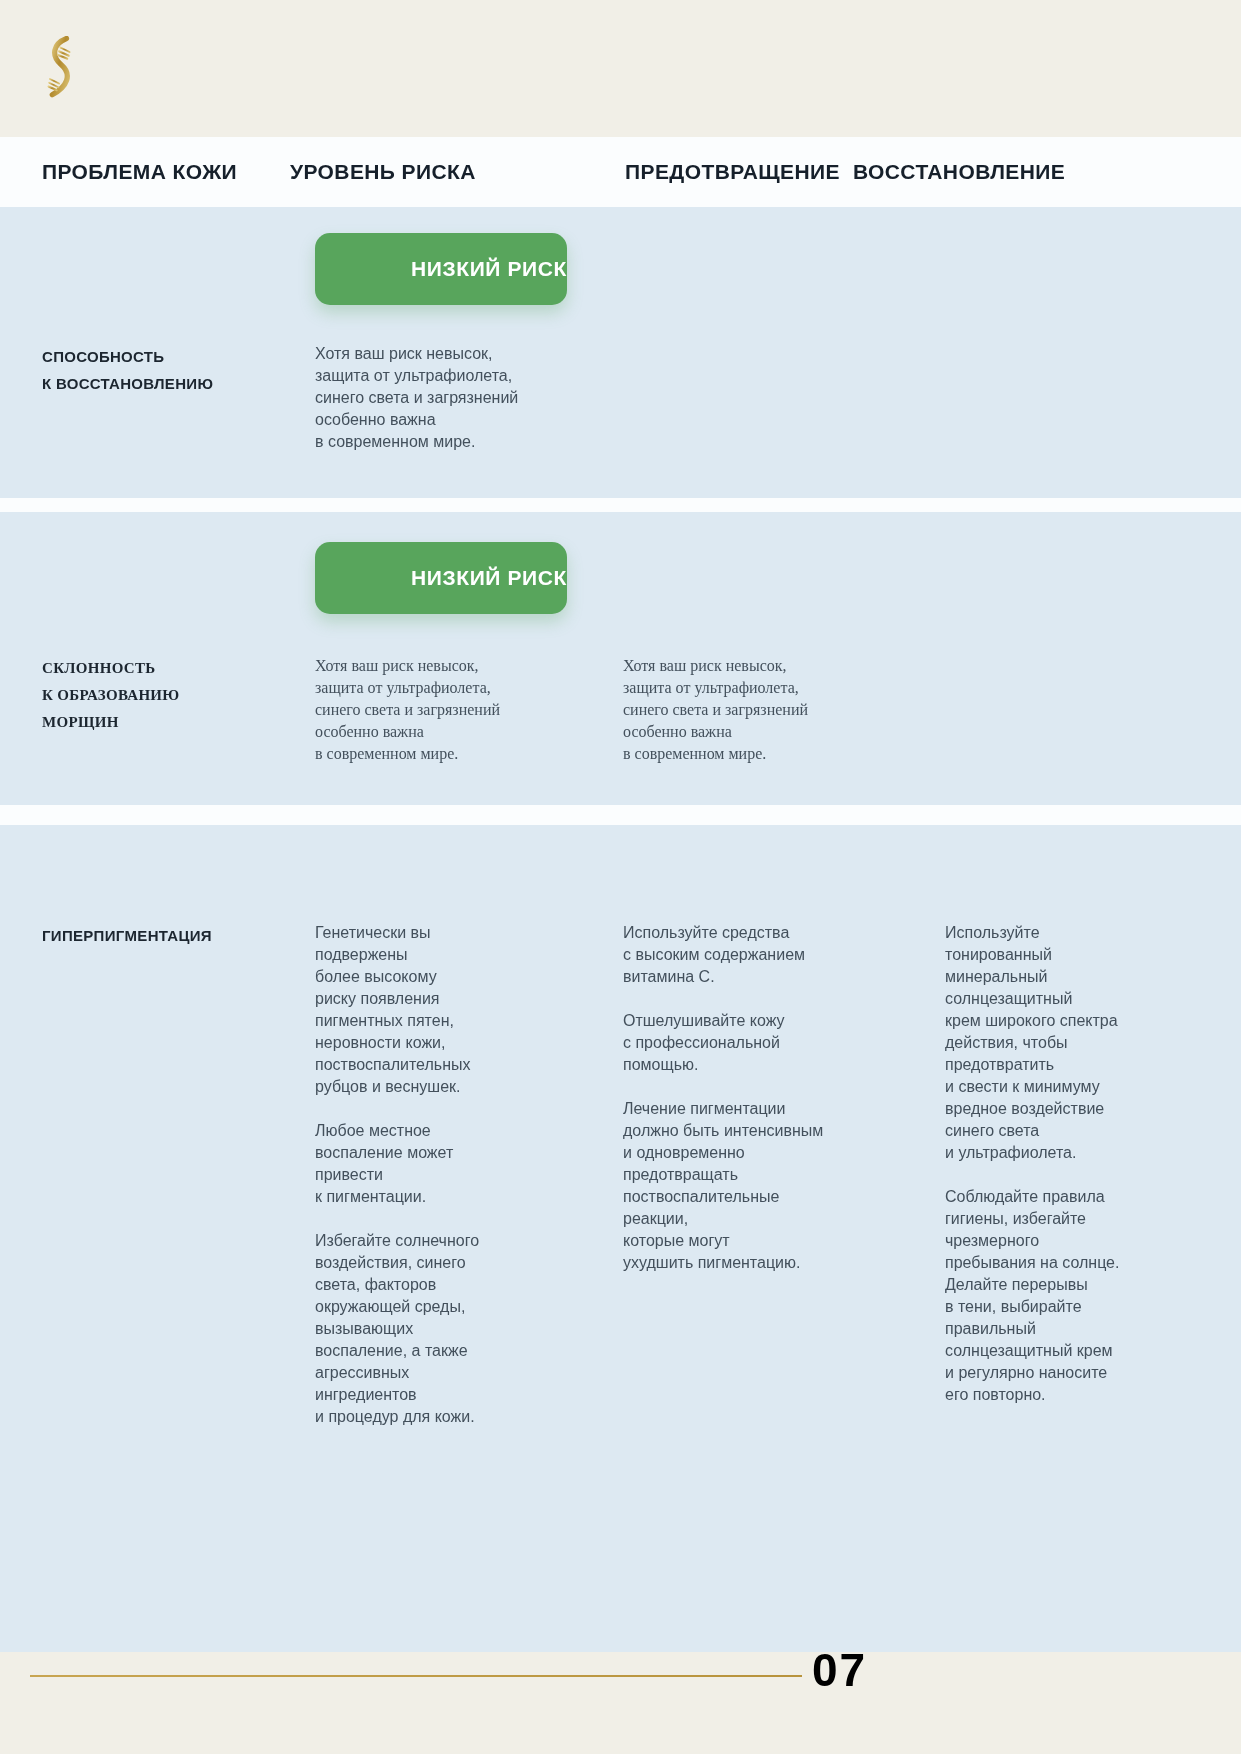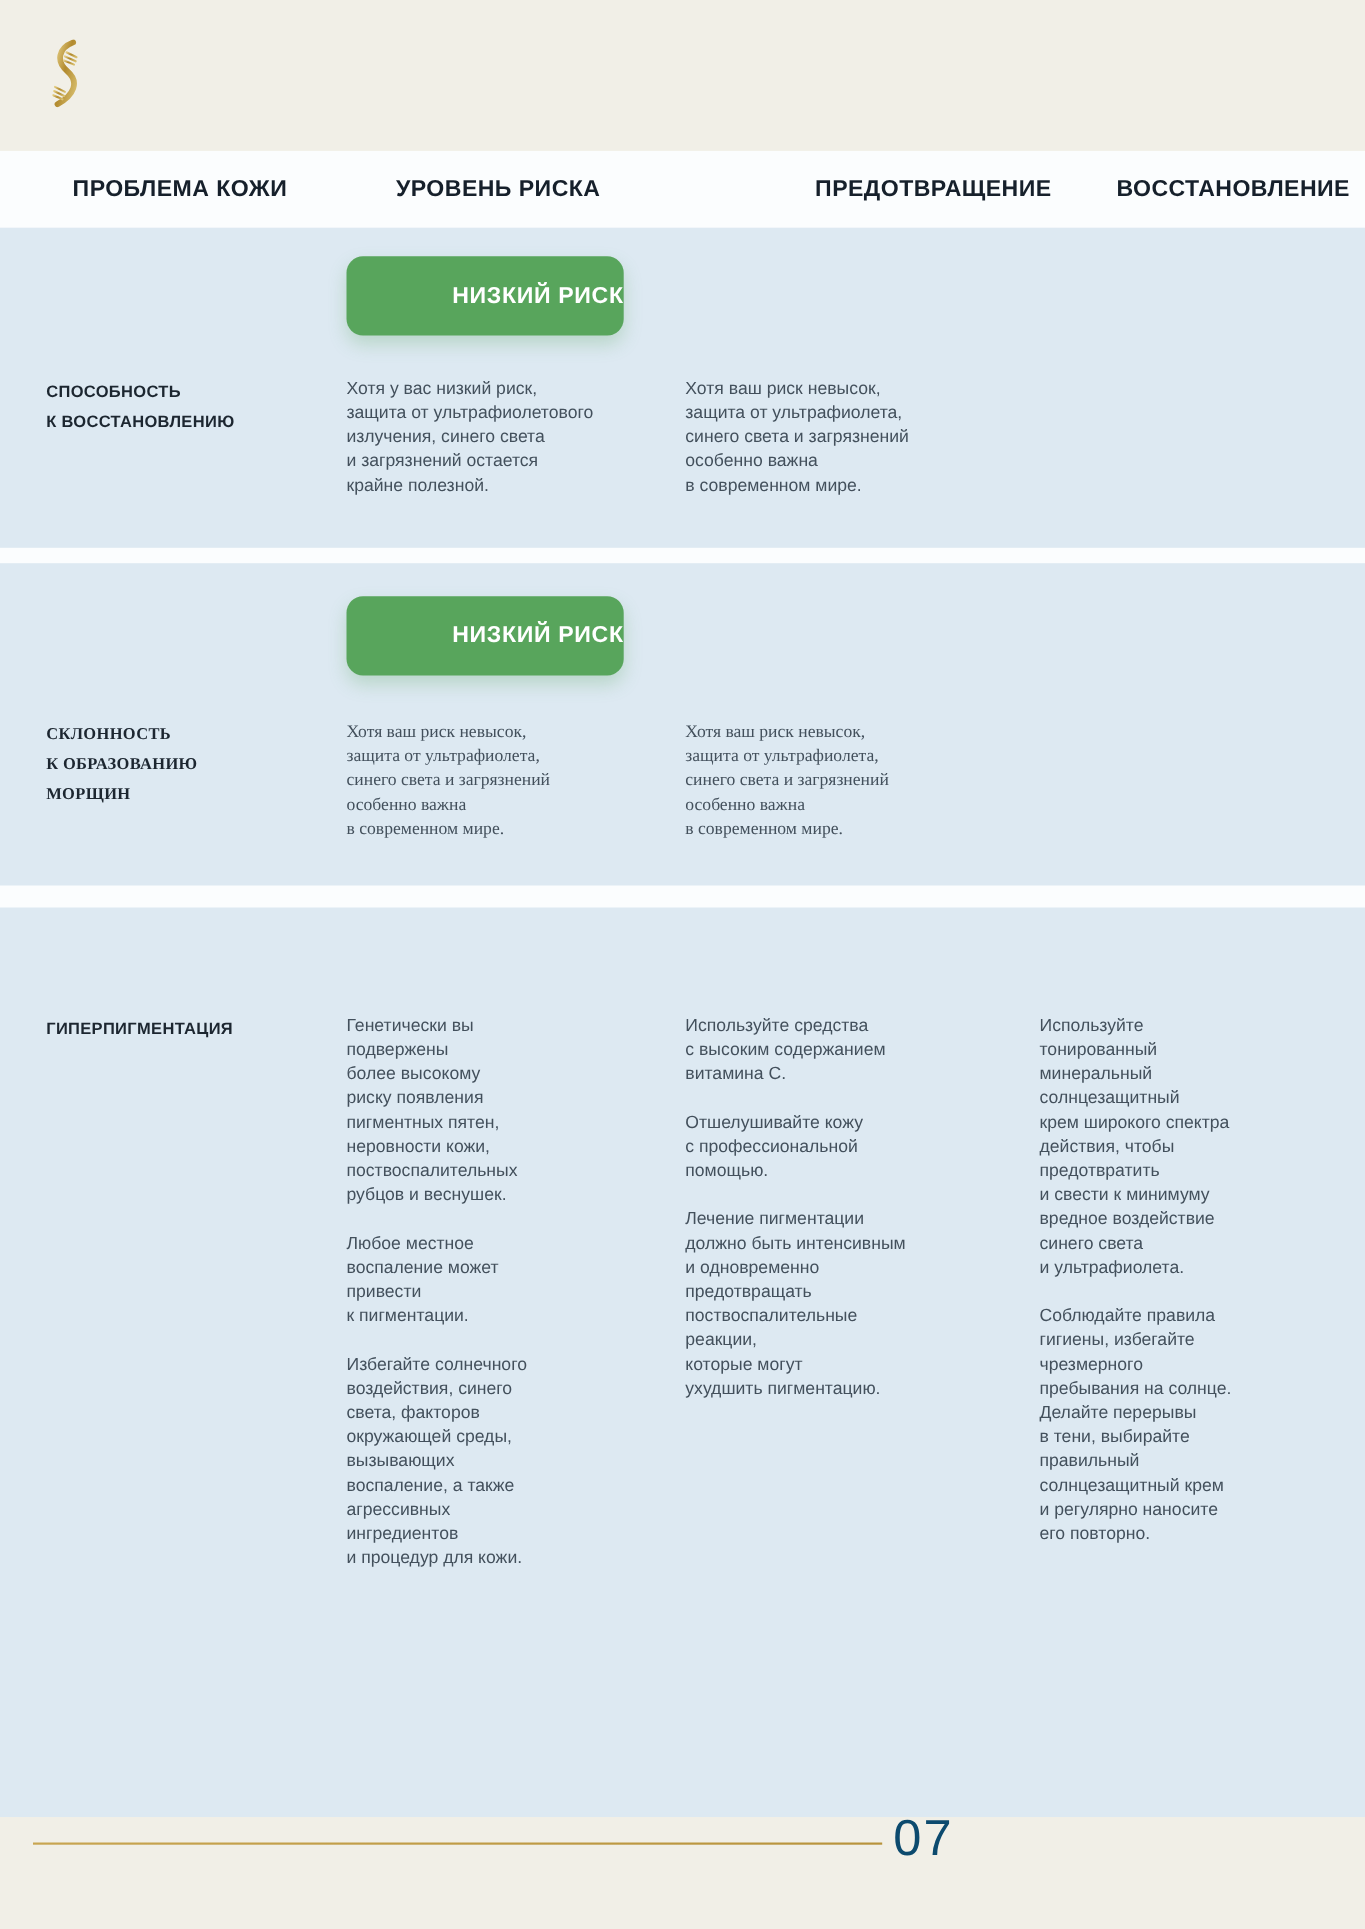--- a/index.html
+++ b/index.html
@@ -17,22 +17,21 @@
   .logo { position:absolute; left:44px; top:36px; width:30px; height:62px; }
 
   
   .tablezone { background:#fbfdfe; }
 
   .table-head {
     height:70px;
     display:grid;
     grid-template-columns:248px 335px 228px auto;
     align-items:center;
-    padding-left:66px;
-    gap:46px;
+    padding-left:42px;
   }
   .th {
     font-size:21px; font-weight:700; letter-spacing:0.4px;
     color:#16202b;
   }
 
   .card {
     background:#dde9f2;
     padding:0 36px 0 42px;
     overflow:hidden;
@@ -70,22 +69,22 @@
   }
 
   
   .footer { height:102px; position:relative; background:#f1efe7; }
   .rule {
     position:absolute; left:30px; top:23px; width:772px; height:2px;
     background:linear-gradient(90deg,#c8a551,#b8933c);
   }
   .pageno {
     position:absolute; left:812px; top:-6px;
-    font-size:46px; line-height:48px; font-weight:400;
-    color:#0c4a6e; letter-spacing:2px;
+    font-size:46px; line-height:48px; font-weight:700;
+    color:#000000; letter-spacing:2px;
   }
 </style>
 </head>
 <body>
 
 <div class="page">
 
   <div class="topbar">
     <div class="logo">
       <svg viewBox="0 0 40 82" width="30" height="62" xmlns="http://www.w3.org/2000/svg">
@@ -120,25 +119,20 @@
 
     <section class="card card-1">
       <div class="badge-row">
         <div class="badge" data-level="low">
           <span>НИЗКИЙ РИСК</span>
         </div>
       </div>
       <div class="row">
         <div class="cell problem">СПОСОБНОСТЬ
 К ВОССТАНОВЛЕНИЮ</div>
-        <div class="cell bodytext">Хотя у вас низкий риск,
-защита от ультрафиолетового
-излучения, синего света
-и загрязнений остается
-крайне полезной.</div>
         <div class="cell bodytext">Хотя ваш риск невысок,
 защита от ультрафиолета,
 синего света и загрязнений
 особенно важна
 в современном мире.</div>
         <div class="cell bodytext"></div>
       </div>
     </section>
 
     <section class="card card-2">

